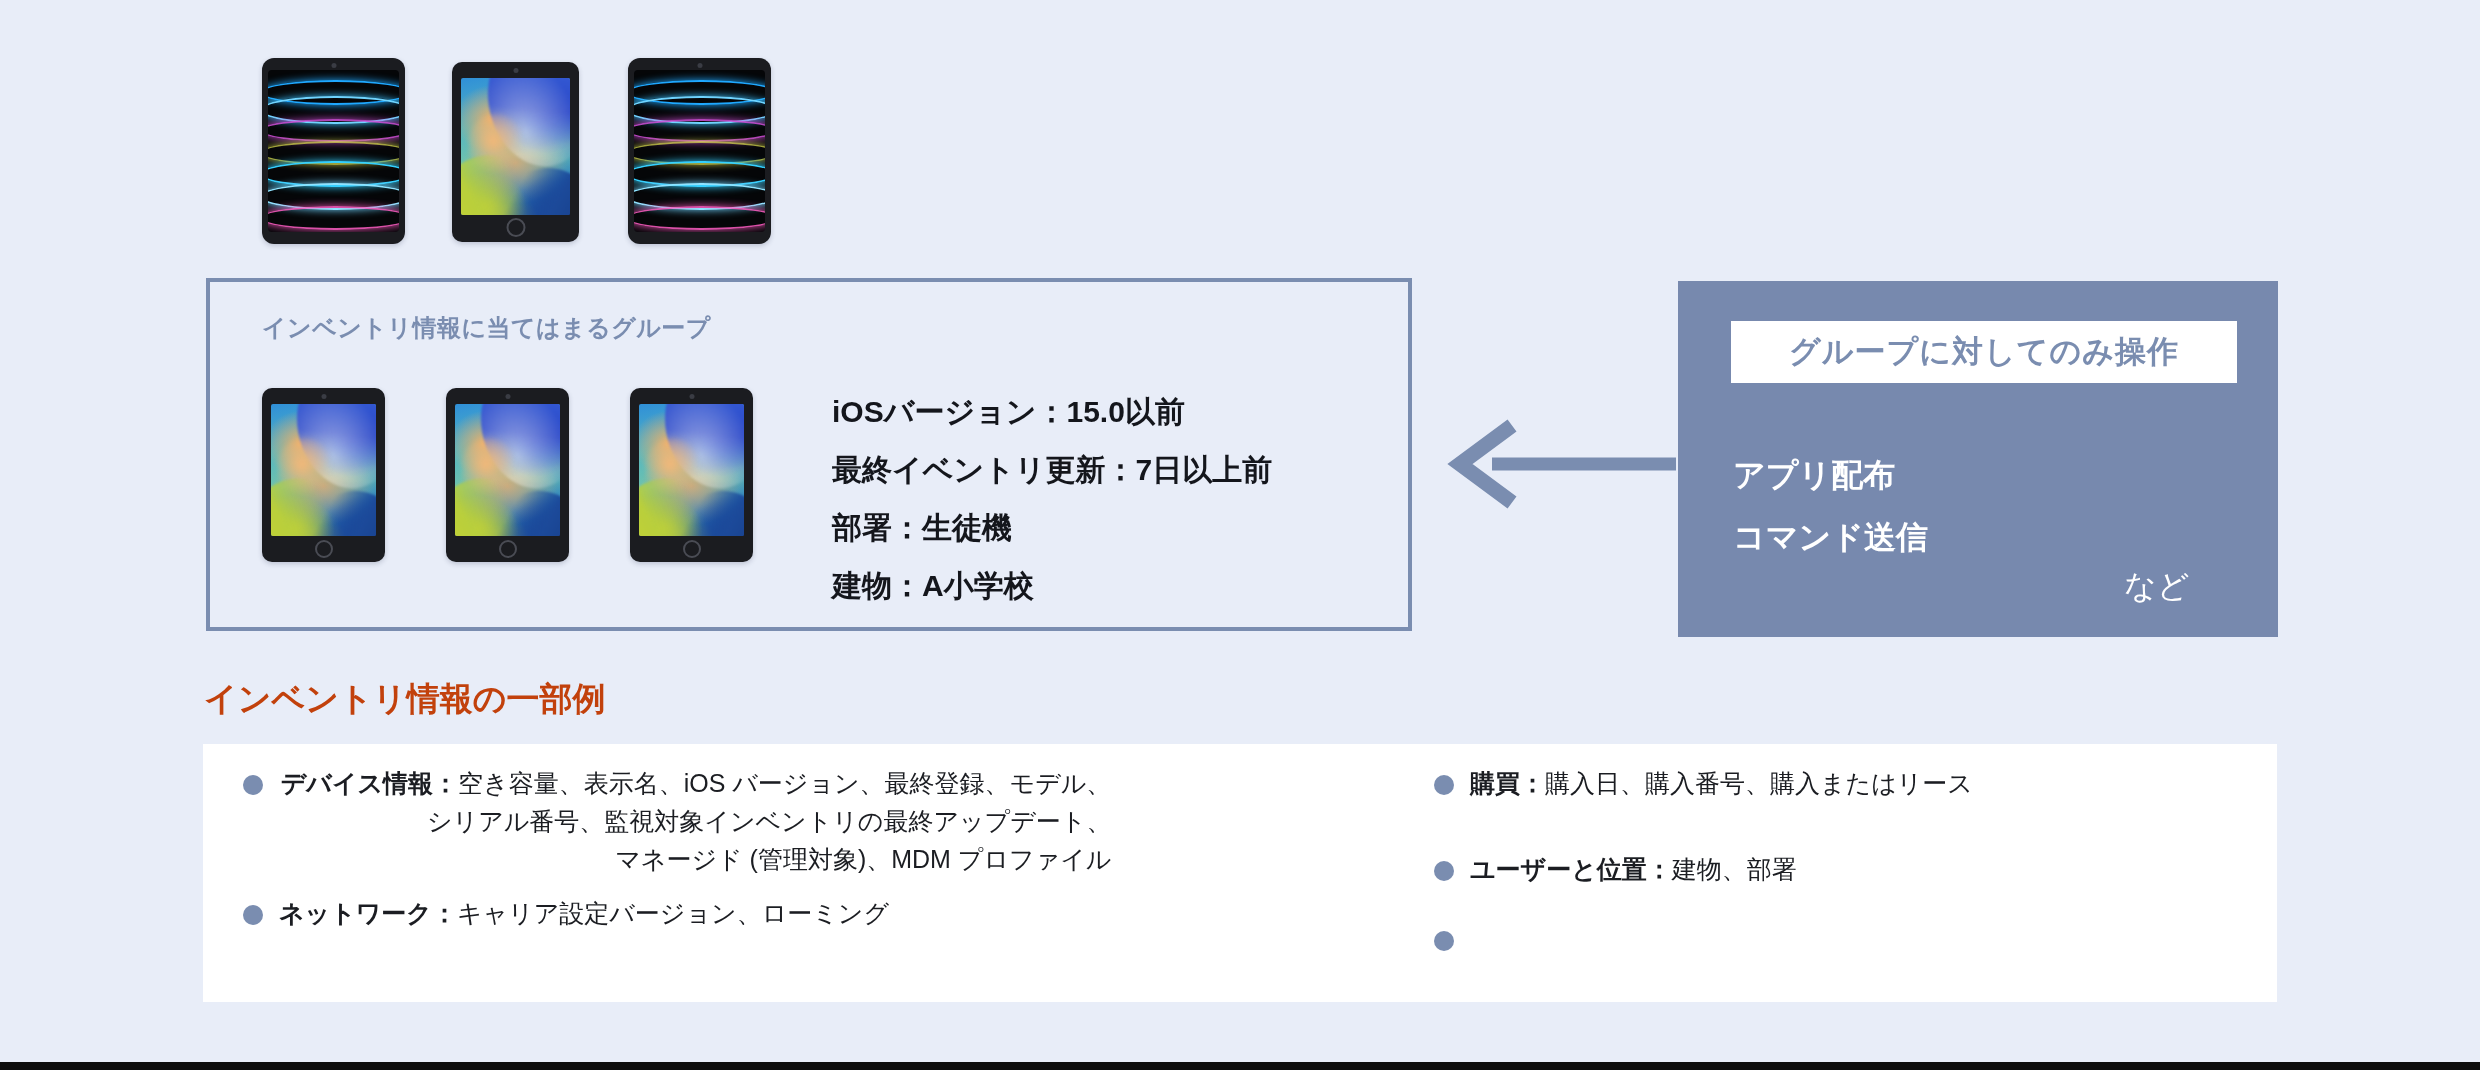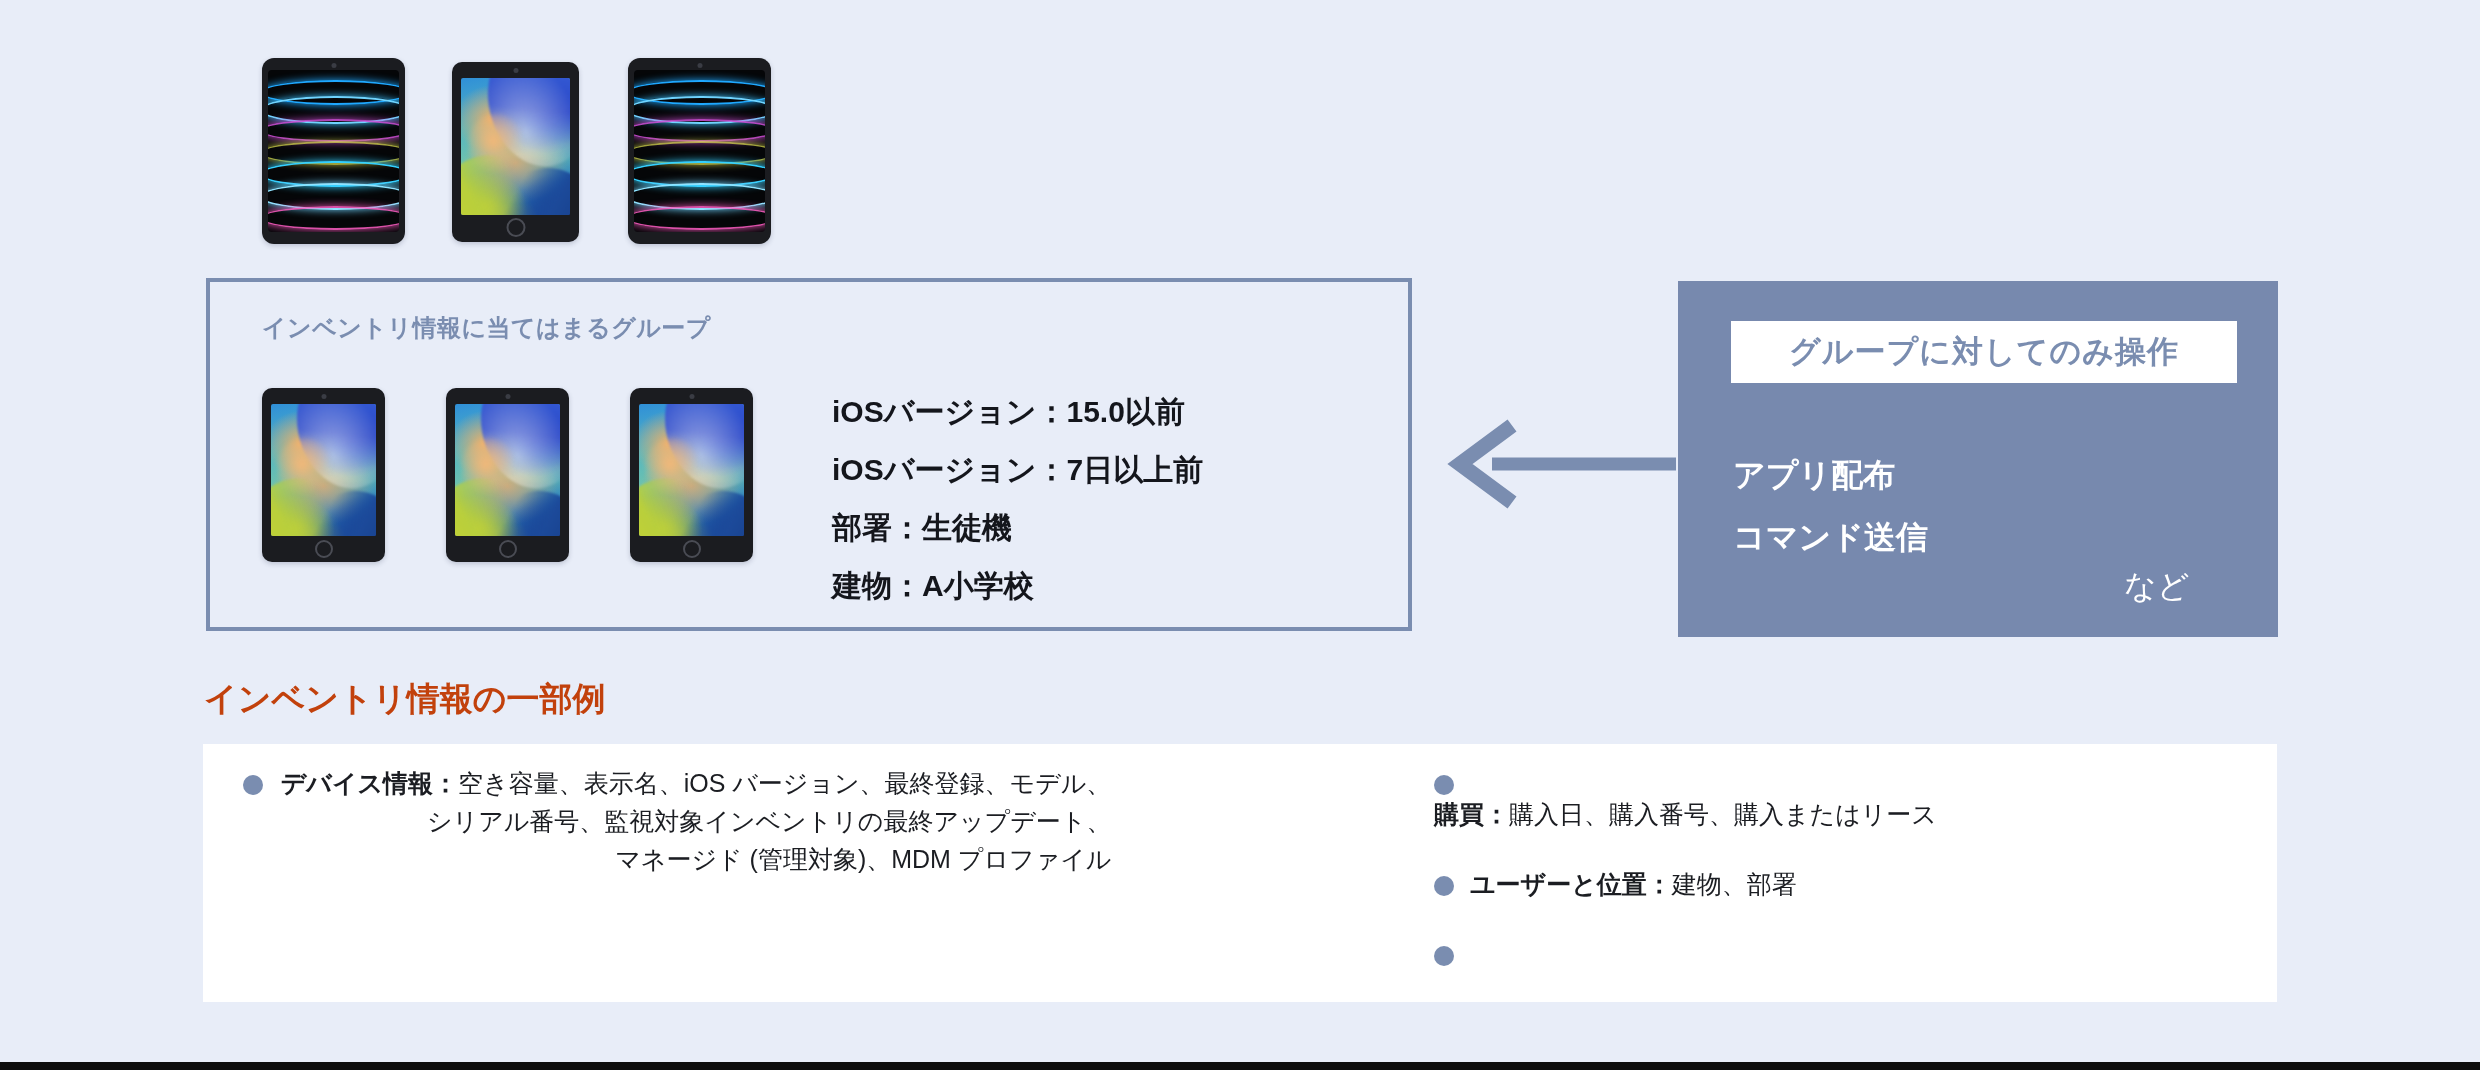--- a/index.html
+++ b/index.html
@@ -179,21 +179,21 @@
           <div class="peach"></div>
         <div class="yellow"></div>
           <div class="navy"></div>
       </div>
     </div>
     <div class="home" style="bottom:4px;width:14px;height:14px;"></div>
   </div>
 
   <div class="group-specs" style="left:832px;top:383px;font-size:30px;line-height:58px;">
     <div class="spec-line">iOSバージョン：15.0以前</div>
-    <div class="spec-line">iOSバージョン：7日以上前</div>
+    <div class="spec-line">最終イベントリ更新：7日以上前</div>
     <div class="spec-line">部署：生徒機</div>
     <div class="spec-line">建物：A小学校</div>
   </div>
 
   <div class="arrow-wrap" style="left:1436px;top:416px;width:240px;height:96px;">
     <svg width="240" height="96" viewBox="0 0 240 96">
       <path d="M240 48 L56 48" stroke="#7A8DB0" stroke-width="13" fill="none"></path>
       <path d="M70 14 L24 48 L70 82" stroke="#7A8DB0" stroke-width="15" fill="none" stroke-linecap="square" stroke-linejoin="miter"></path>
     </svg>
   </div>
@@ -221,25 +221,33 @@
       <div class="bullet"></div>
       <div class="btxt" style="font-size:25px;line-height:38px;">
         <div class="ln">
           <span class="lead">デバイス情報：</span><span class="rest">空き容量、表示名、iOS バージョン、最終登録、モデル、</span>
         </div>
         <div class="ln rest" style="padding-left:148px;">シリアル番号、監視対象インベントリの最終アップデート、</div>
         <div class="ln rest" style="padding-left:148px;">マネージド (管理対象)、MDM プロファイル</div>
       </div>
     </div>
 
+    <div class="binfo">
+      <div class="bullet"></div>
+      <div class="btxt" style="font-size:25px;line-height:38px;">
+        <div class="ln">
+          <span class="lead">ネットワーク：</span><span class="rest">キャリア設定バージョン、ローミング</span>
+        </div>
+      </div>
+    </div>
   </div>
 
   <div class="col" style="left:1434px;top:764px;width:830px;">
 
-    <div class="binfo" style="margin-bottom:32px;flex-direction:column;">
+    <div class="binfo" style="margin-bottom:48px;">
       <div class="bullet"></div>
       <div class="btxt" style="font-size:25px;line-height:38px;">
         <div class="ln">
           <span class="lead">購買：</span><span class="rest">購入日、購入番号、購入またはリース</span>
         </div>
       </div>
     </div>
 
     <div class="binfo" style="margin-bottom:32px;">
       <div class="bullet"></div>

